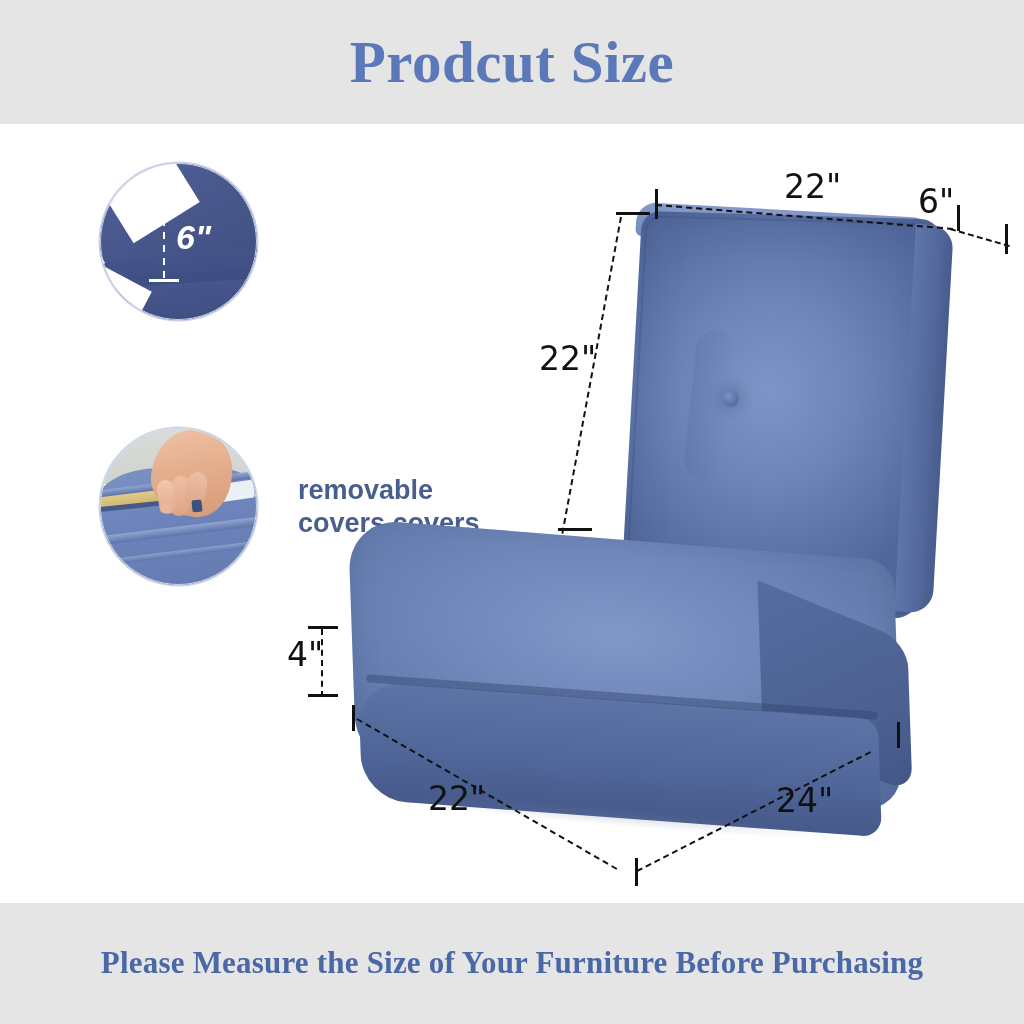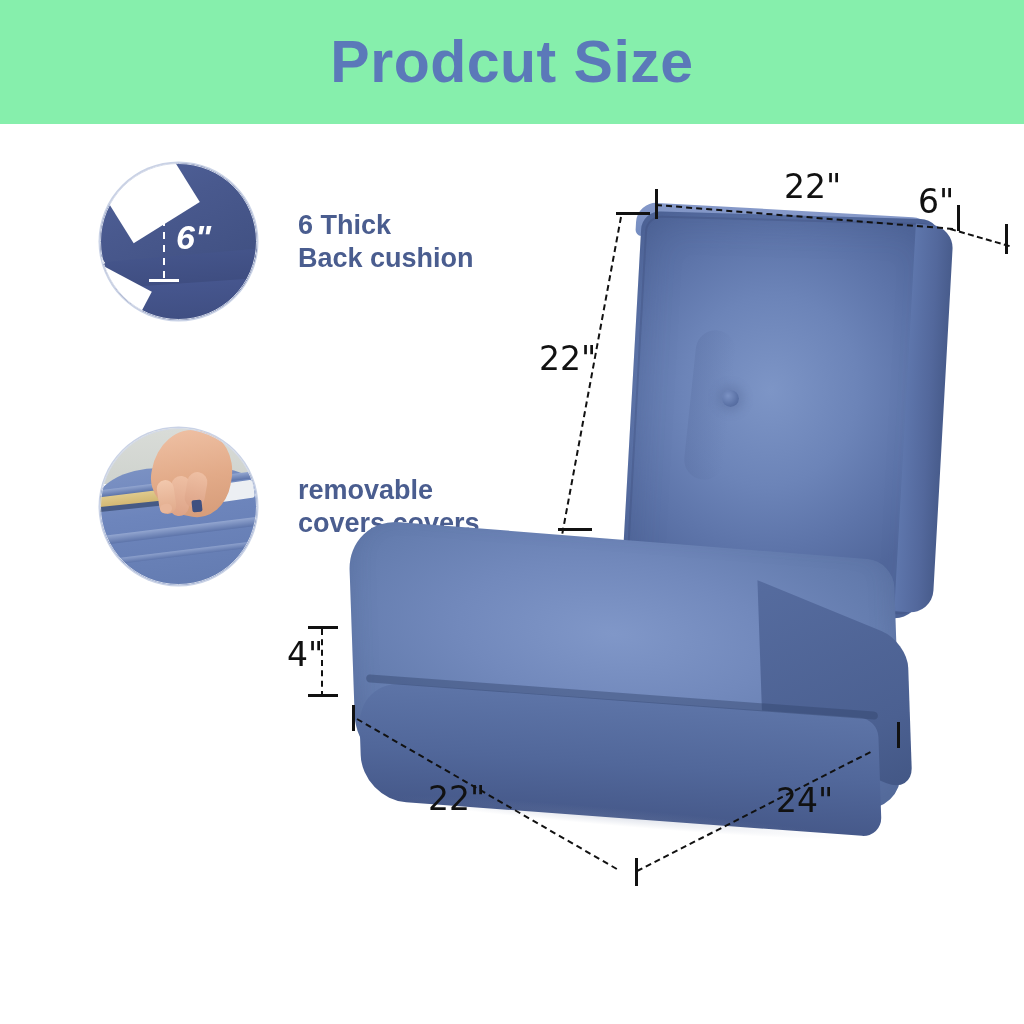--- a/index.html
+++ b/index.html
@@ -6,22 +6,23 @@
   body{
     width:1024px;height:1024px;overflow:hidden;background:#ffffff;
     font-family:"Liberation Sans","DejaVu Sans",sans-serif;
     -webkit-font-smoothing:antialiased;
   }
   .page{position:relative;width:1024px;height:1024px;background:#ffffff;}
 
   
   .band{
     position:absolute;left:0;width:1024px;
-    background:#86efac;display:flex;align-items:center;justify-content:center;
+    background:#e5e5e5;display:flex;align-items:center;justify-content:center;
     text-align:center;
+    font-family:Liberation Serif, serif;
   }
   .band-top{top:0;height:124px;}
   .band-bottom{top:903px;height:121px;}
   .band-top .title{
     font-size:59px;font-weight:bold;color:#5b79b9;letter-spacing:0.5px;
     line-height:1;
   }
   .band-bottom .note{
     font-size:31px;font-weight:bold;color:#4a68a8;line-height:1.32;
     letter-spacing:0.2px;padding:0 50px;
@@ -280,22 +281,20 @@
       <div class="c1-wedge"></div>
       <div class="c1-tl"></div>
       <div class="c1-meas">
         <div class="dash"></div>
         <div class="cap t"></div>
         <div class="cap b"></div>
       </div>
       <div class="c1-val">6"</div>
       <div class="ring"></div>
     </div>
-    <div class="feat-text">6 Thick
-Back cushion</div>
   </div>
 
   <div class="feature f2">
     <div class="circle">
       <div class="c2-sky"></div>
       <div class="c2-fab"></div>
       <div class="c2-foam"></div>
       <div class="c2-seam s1"></div>
       <div class="c2-zip"></div>
       <div class="c2-white"></div>
@@ -359,14 +358,17 @@
     <div class="lbl">22"</div>
   </div>
 
   <div class="dim" id="dim-seat-w">
     <div class="tick"></div>
     <div class="line"></div>
     <div class="tick r"></div>
     <div class="lbl">24"</div>
   </div>
 
+  <div class="band band-bottom">
+    <div class="note">Please Measure the Size of Your Furniture Before Purchasing</div>
+  </div>
 
 </div>
 
 </body></html>

